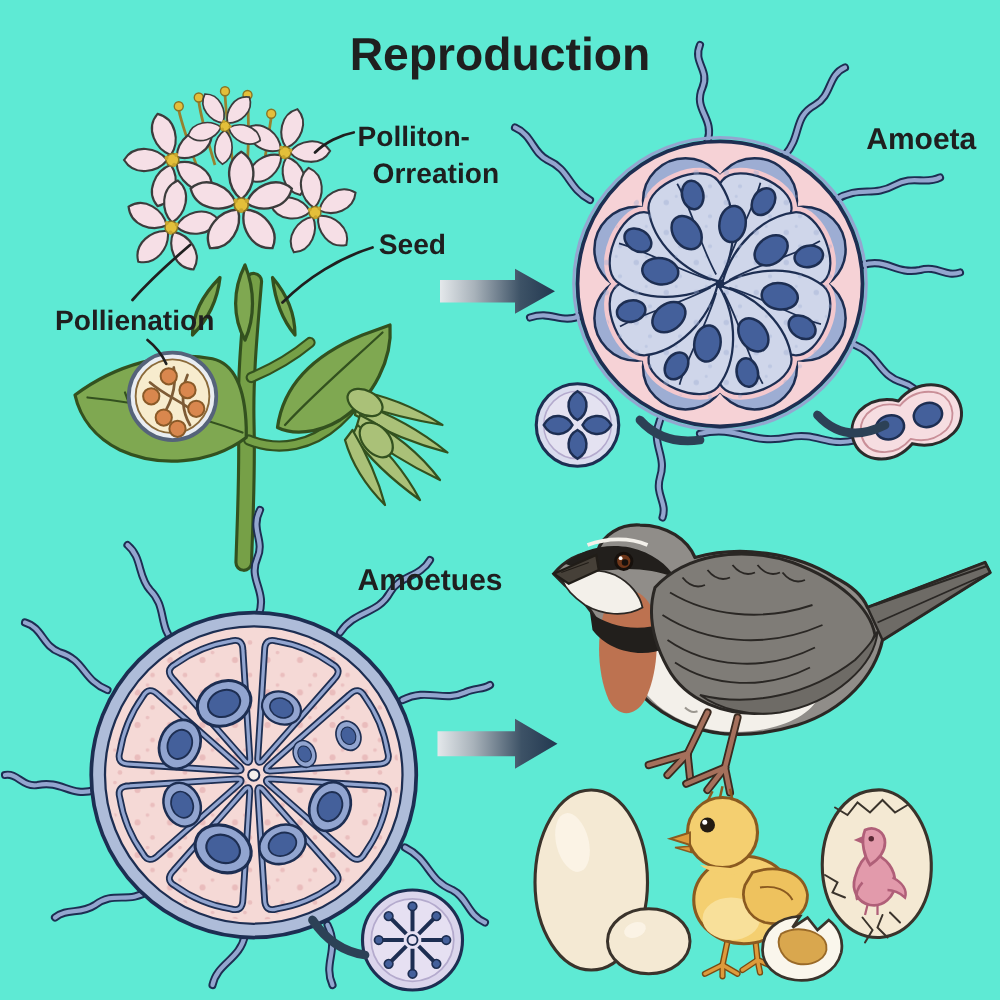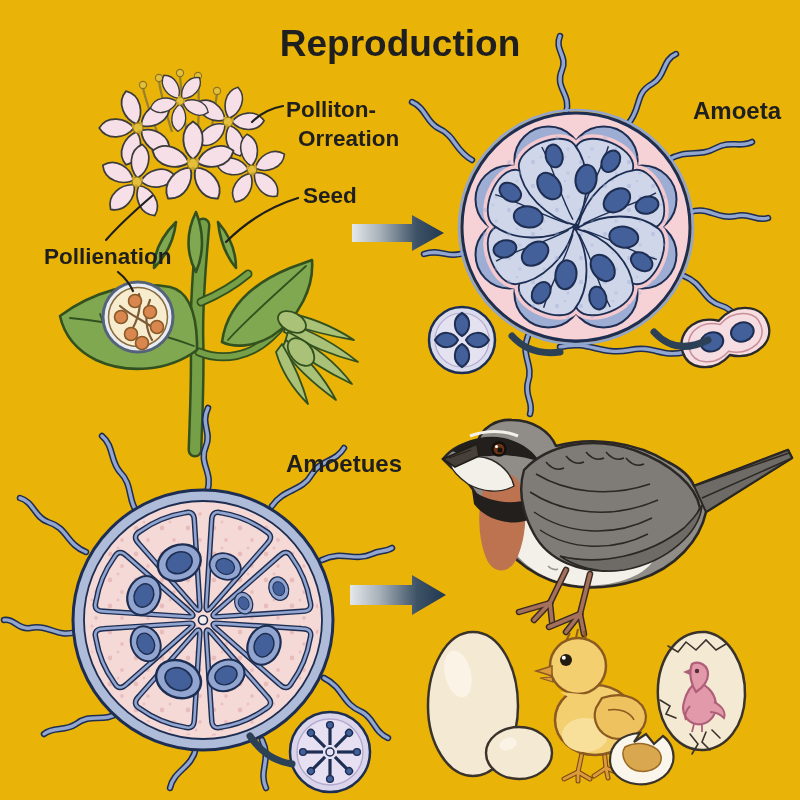--- a/index.html
+++ b/index.html
@@ -1,16 +1,16 @@
 <!DOCTYPE html>
 <html style="--ink: #1f1f1f; --arrowLight: #e4e8eb; --arrowDark: #223850; --flowerPink: #f6dfe6; --flowerPinkDeep: #eec2cf; --stamenYellow: #e3bf3a; --leafGreen: #7fa851; --leafGreenDark: #33511f; --stemGreen: #76a047; --budGreen: #aac178; --ovaryCream: #f7ecce; --seedOrange: #d9874e; --cellLavender: #cfd6ea; --cellLavenderDark: #9dadd3; --membranePink: #f3c8ce; --rimPink: #f6d2d6; --nucleusBlue: #44609b; --nucleusBlueDark: #1d2e52; --nucleusRing: #92a5d0; --flagellaBlue: #93a6cf; --cellPink: #f5d9d6; --cellPinkDot: #dfa3a6; --starLavender: #dbd5ec; --arcDark: #2c4156; --birdGray: #908d89; --birdWing: #7f7c77; --birdGrayDark: #6e6b66; --birdBlack: #221f1c; --birdWhite: #f3f0ea; --birdRust: #bd7250; --birdLeg: #a5705c; --eggCream: #f4e9d3; --chickYellow: #f4cf70; --chickOrange: #dd9b3c; --embryoPink: #e29aab; --embryoPinkDark: #b05f78;"><head>
 <meta charset="utf-8">
 <style>
   html,body{margin:0;padding:0;background:#ffffff;}
-  .stage{position:relative;width:800px;height:800px;background:#eab308;overflow:hidden;
+  .stage{position:relative;width:800px;height:800px;background:#5eead4;overflow:hidden;
          font-family:"Liberation Sans",sans-serif;}
   svg{display:block}
   .t-title{font-family:"Liberation Sans",sans-serif;font-weight:bold;font-size:37px;fill:var(--ink);}
   .t-label{font-family:"Liberation Sans",sans-serif;font-weight:bold;font-size:22.5px;fill:var(--ink);}
   .t-label2{font-family:"Liberation Sans",sans-serif;font-weight:bold;font-size:24px;fill:var(--ink);}
   .leader{fill:none;stroke:var(--ink);stroke-width:2.2;stroke-linecap:round;}
   .flagO{fill:none;stroke:var(--nucleusBlueDark);stroke-width:6.5;stroke-linecap:round;}
   .flagI{fill:none;stroke:var(--flagellaBlue);stroke-width:3.4;stroke-linecap:round;}
   .nuc{fill:var(--nucleusBlue);stroke:var(--nucleusBlueDark);stroke-width:2;}
   .arc{fill:none;stroke:var(--arcDark);stroke-width:7;stroke-linecap:round;}

